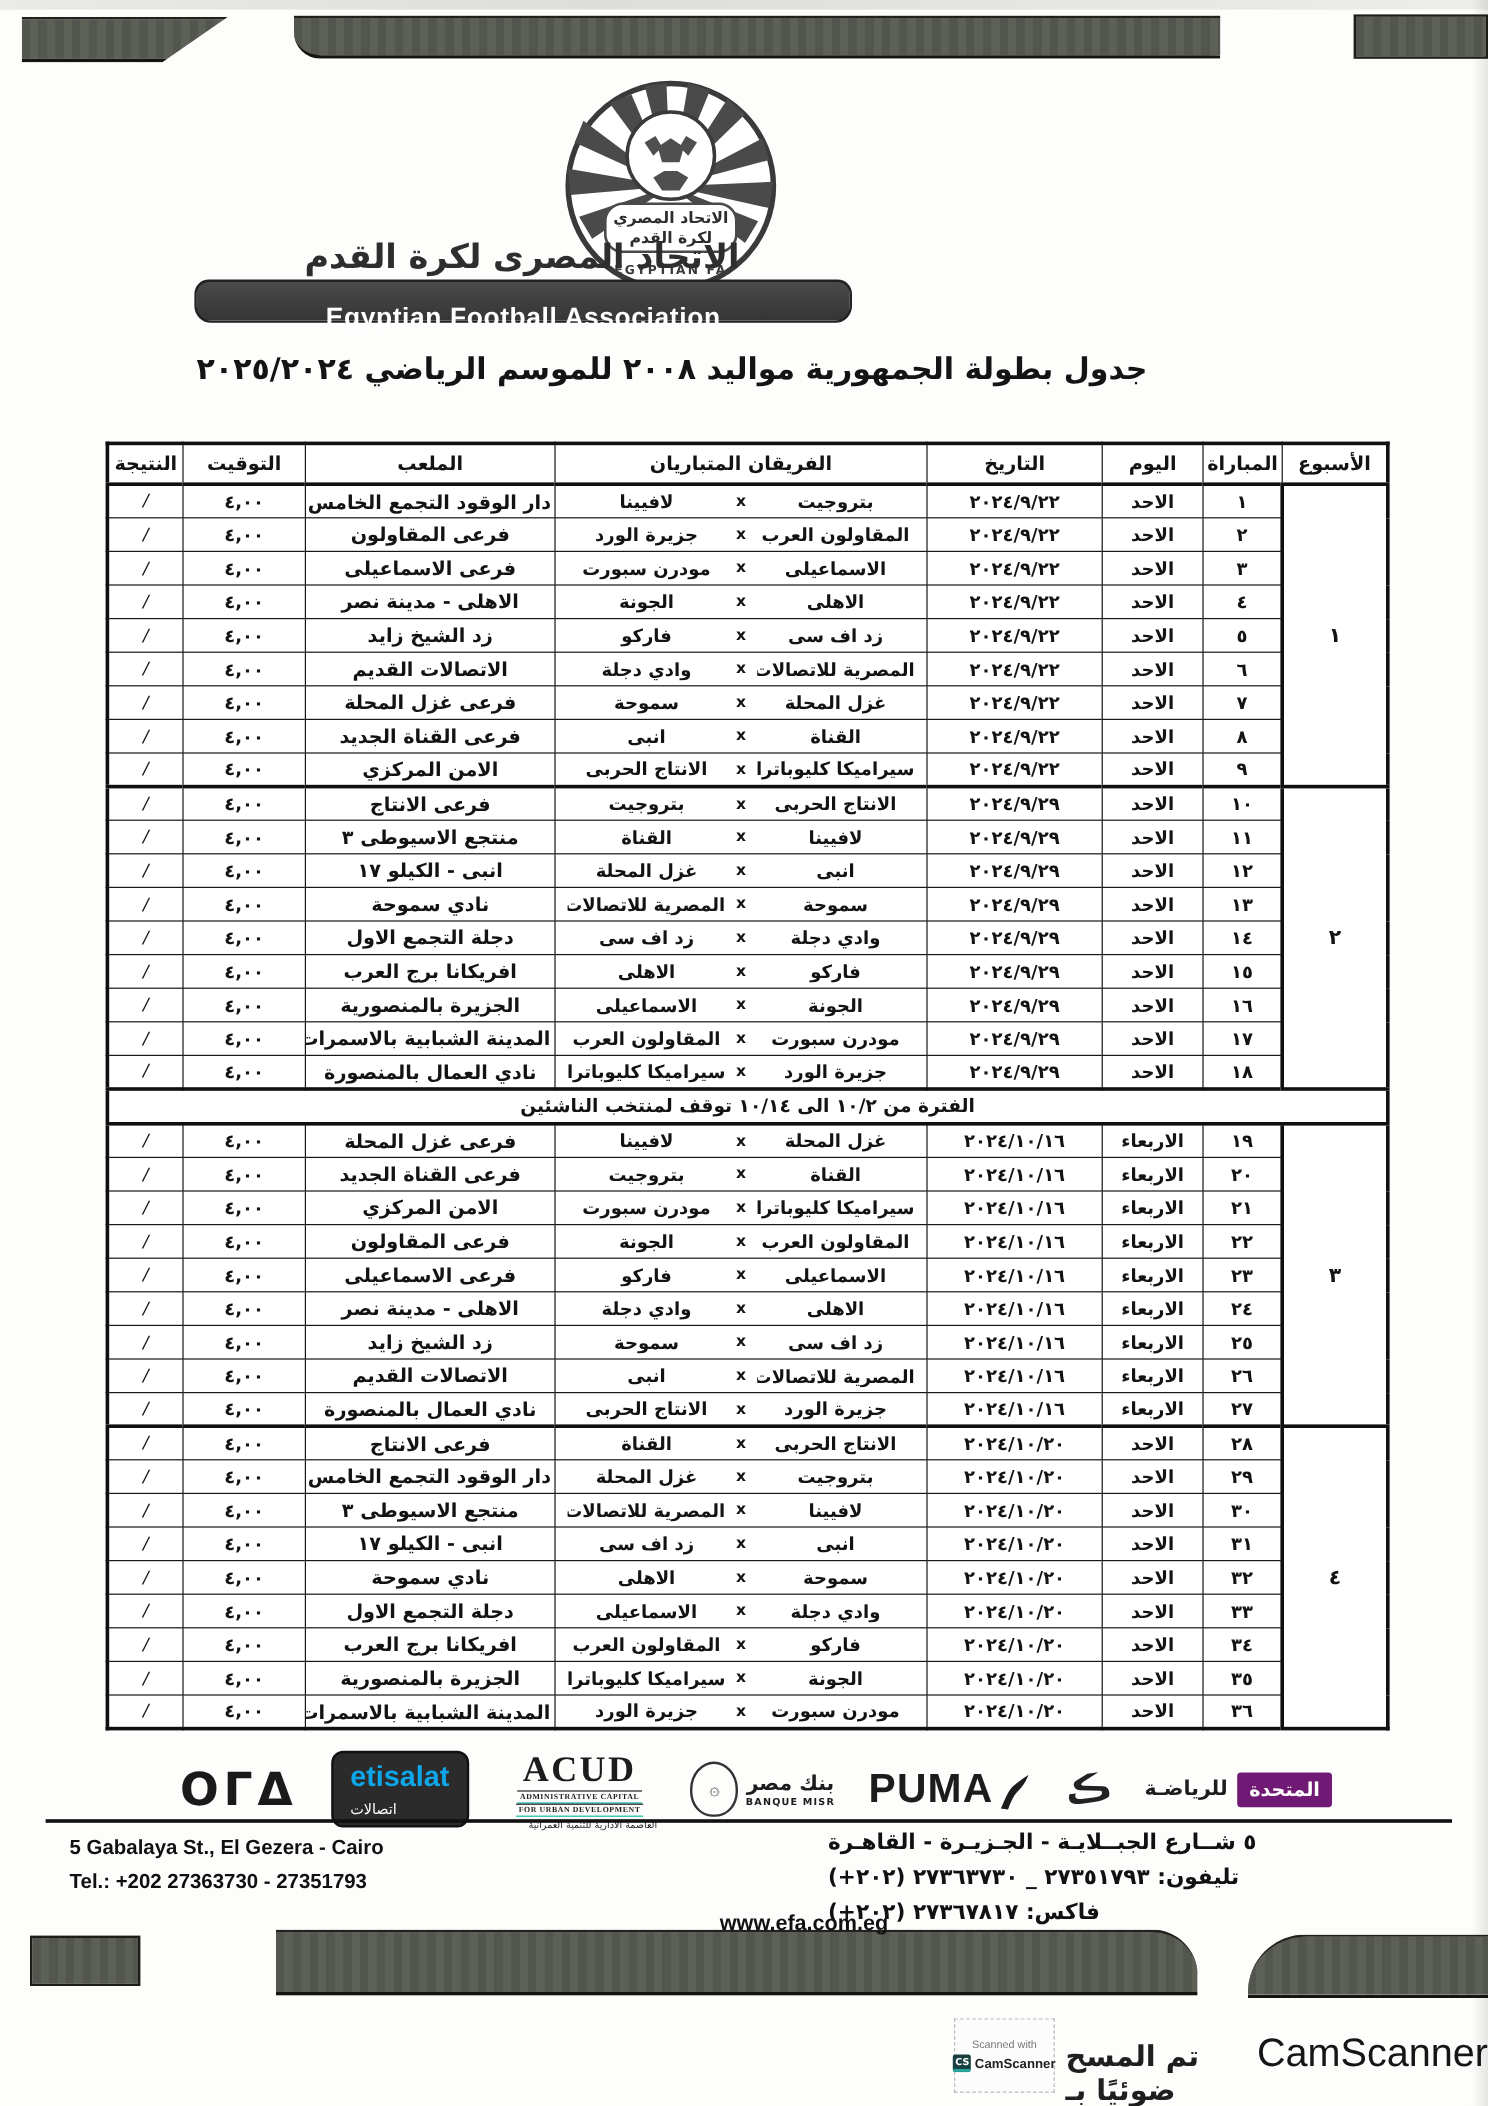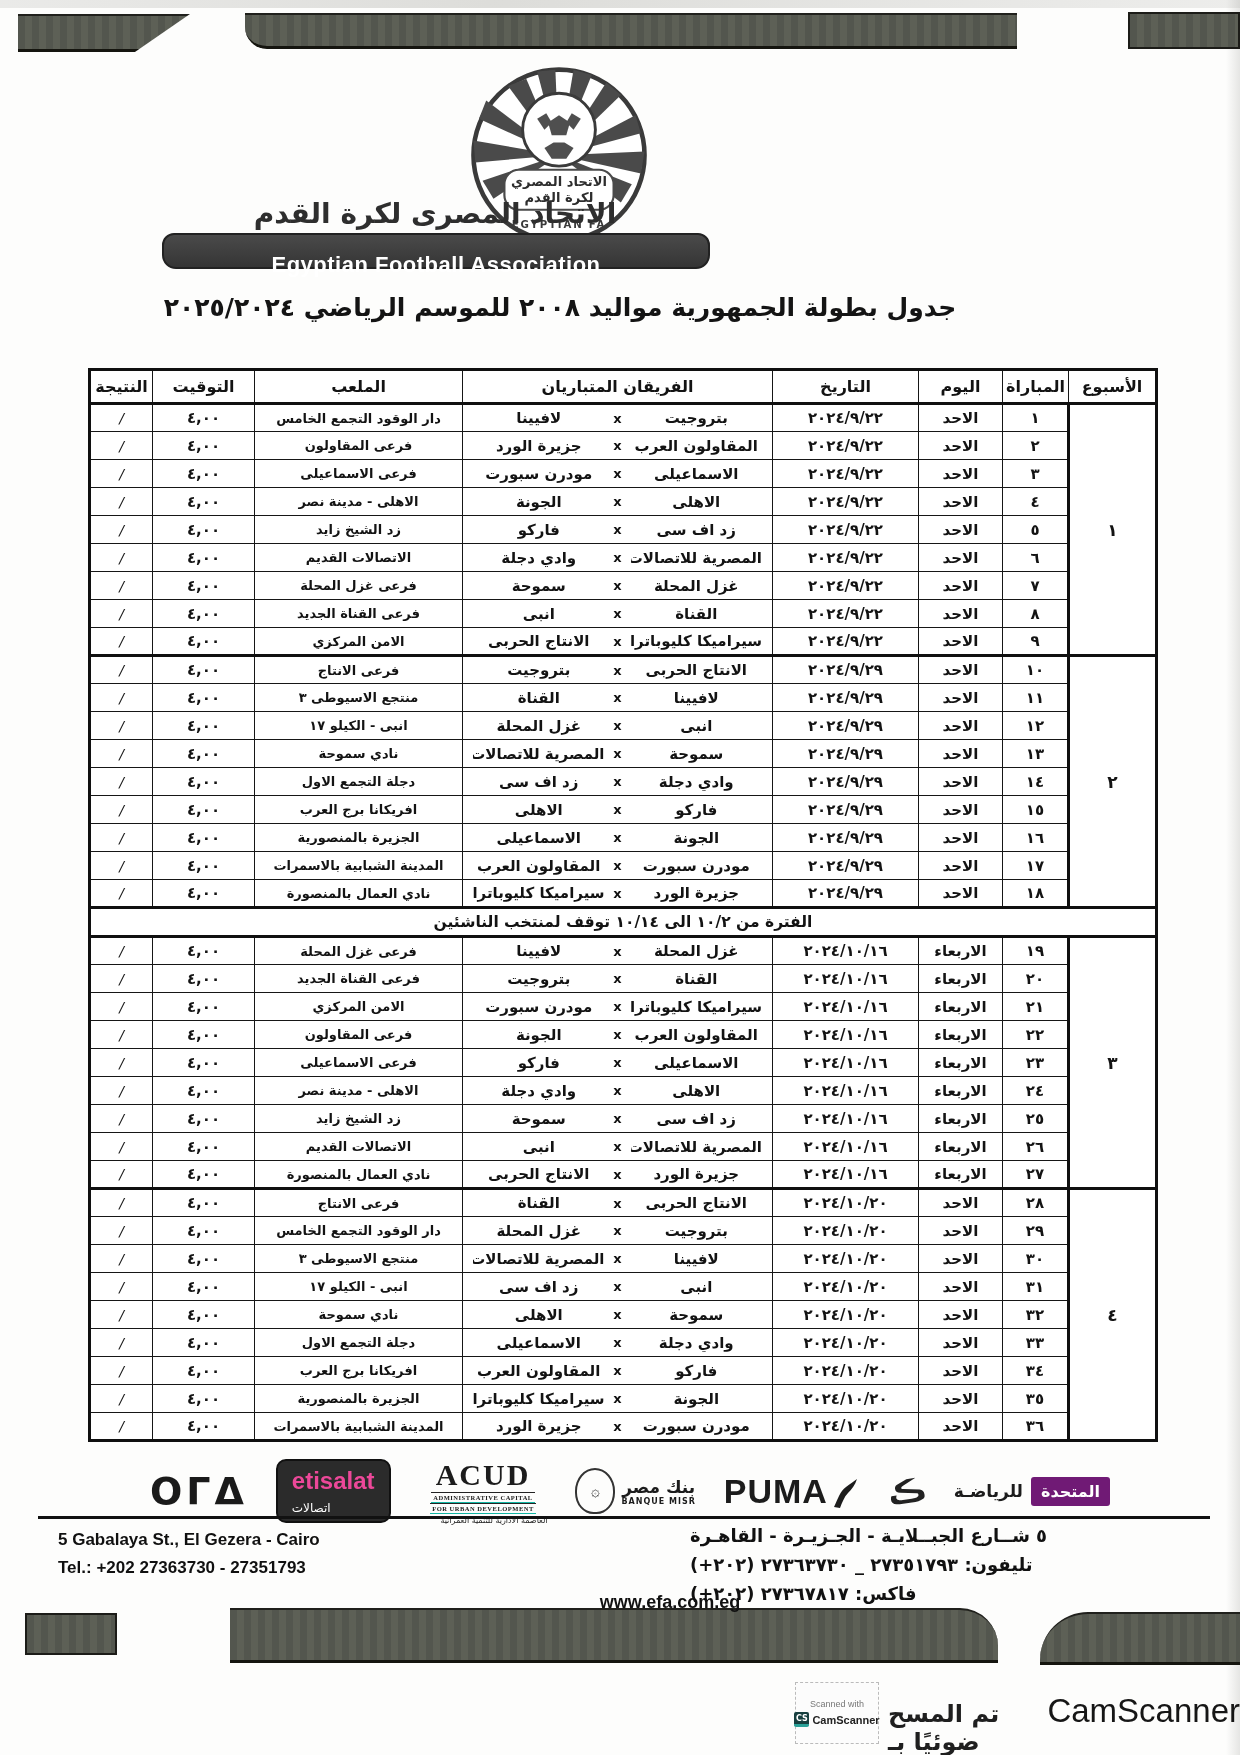--- a/index.html
+++ b/index.html
@@ -65,21 +65,21 @@
   .schedule col.c-time    { width:102px; }
   .schedule col.c-result  { width:63px; }
   .schedule th, .schedule td {
     border:1px solid #161616; text-align:center; vertical-align:middle;
     font-weight:bold; color:#131313; padding:0 3px; overflow:hidden; white-space:nowrap;
   }
   .schedule thead tr { height:34px; }
   .schedule thead th { font-size:16px; border-bottom:3px solid #101010; }
   .schedule tbody tr { height:28px; }
   .schedule tbody td { font-size:15px; }
-  .schedule td.cell-stadium { font-size:13px; }
+  .schedule td.cell-stadium { font-size:16px; }
   .schedule td.cell-teams { padding:0 10px; }
   .teams-wrap { display:flex; align-items:center; justify-content:space-between; }
   .teams-wrap .team { flex:1 1 0; text-align:center; white-space:nowrap; overflow:hidden; }
   .teams-wrap .vs { width:26px; font-size:13px; font-weight:bold; }
   .schedule td.cell-result { font-size:14px; font-weight:normal; font-style:italic; }
   .schedule td.week-cell { font-size:17px; border-left:3px solid #101010; }
   .schedule tr.week-start td { border-top:3px solid #101010; }
   .schedule tr.break-row td {
     font-size:15.5px; border-top:3px solid #101010; border-bottom:3px solid #101010;
     height:29px;
@@ -88,21 +88,21 @@
   
   .sponsors {
     position:absolute; left:150px; top:1452px; width:960px; height:78px;
     display:flex; align-items:center; justify-content:space-between;
   }
   .sponsor { display:flex; flex-direction:column; align-items:center; color:#1c1c1c; }
   .ora-text { font-size:38px; font-weight:bold; letter-spacing:4px; color:#1a1a1a;
     font-family:"DejaVu Sans", sans-serif; }
   .etisalat-box { background:#2b2b2b; border-radius:10px; padding:6px 14px;
     display:flex; align-items:baseline; gap:6px; border:2px solid #111; }
-  .etisalat-box .lat { color:#ec4899; font-weight:bold; font-size:24px;
+  .etisalat-box .lat { color:#0ea5e9; font-weight:bold; font-size:24px;
     font-family:"Liberation Sans", sans-serif; }
   .etisalat-box .ar { color:#fff; font-size:12px; }
   .acud-main { font-size:30px; font-weight:bold; letter-spacing:2px;
     font-family:"Liberation Serif", serif; }
   .acud-sub { font-size:6.5px; font-weight:bold; letter-spacing:.5px;
     border-top:1px solid #222; border-bottom:1px solid #14b8a6; padding:1px 2px;font-family:Liberation Serif, serif; }
   .acud-ar { font-size:8px; margin-top:2px;margin-left:22px; }
   .banque { flex-direction:row; gap:6px; align-items:center; }
   .banque-emblem { width:40px; height:46px; border:2px solid #333; border-radius:50% 50% 46% 46%;
     display:flex; align-items:center; justify-content:center; font-size:15px; color:#333; }

